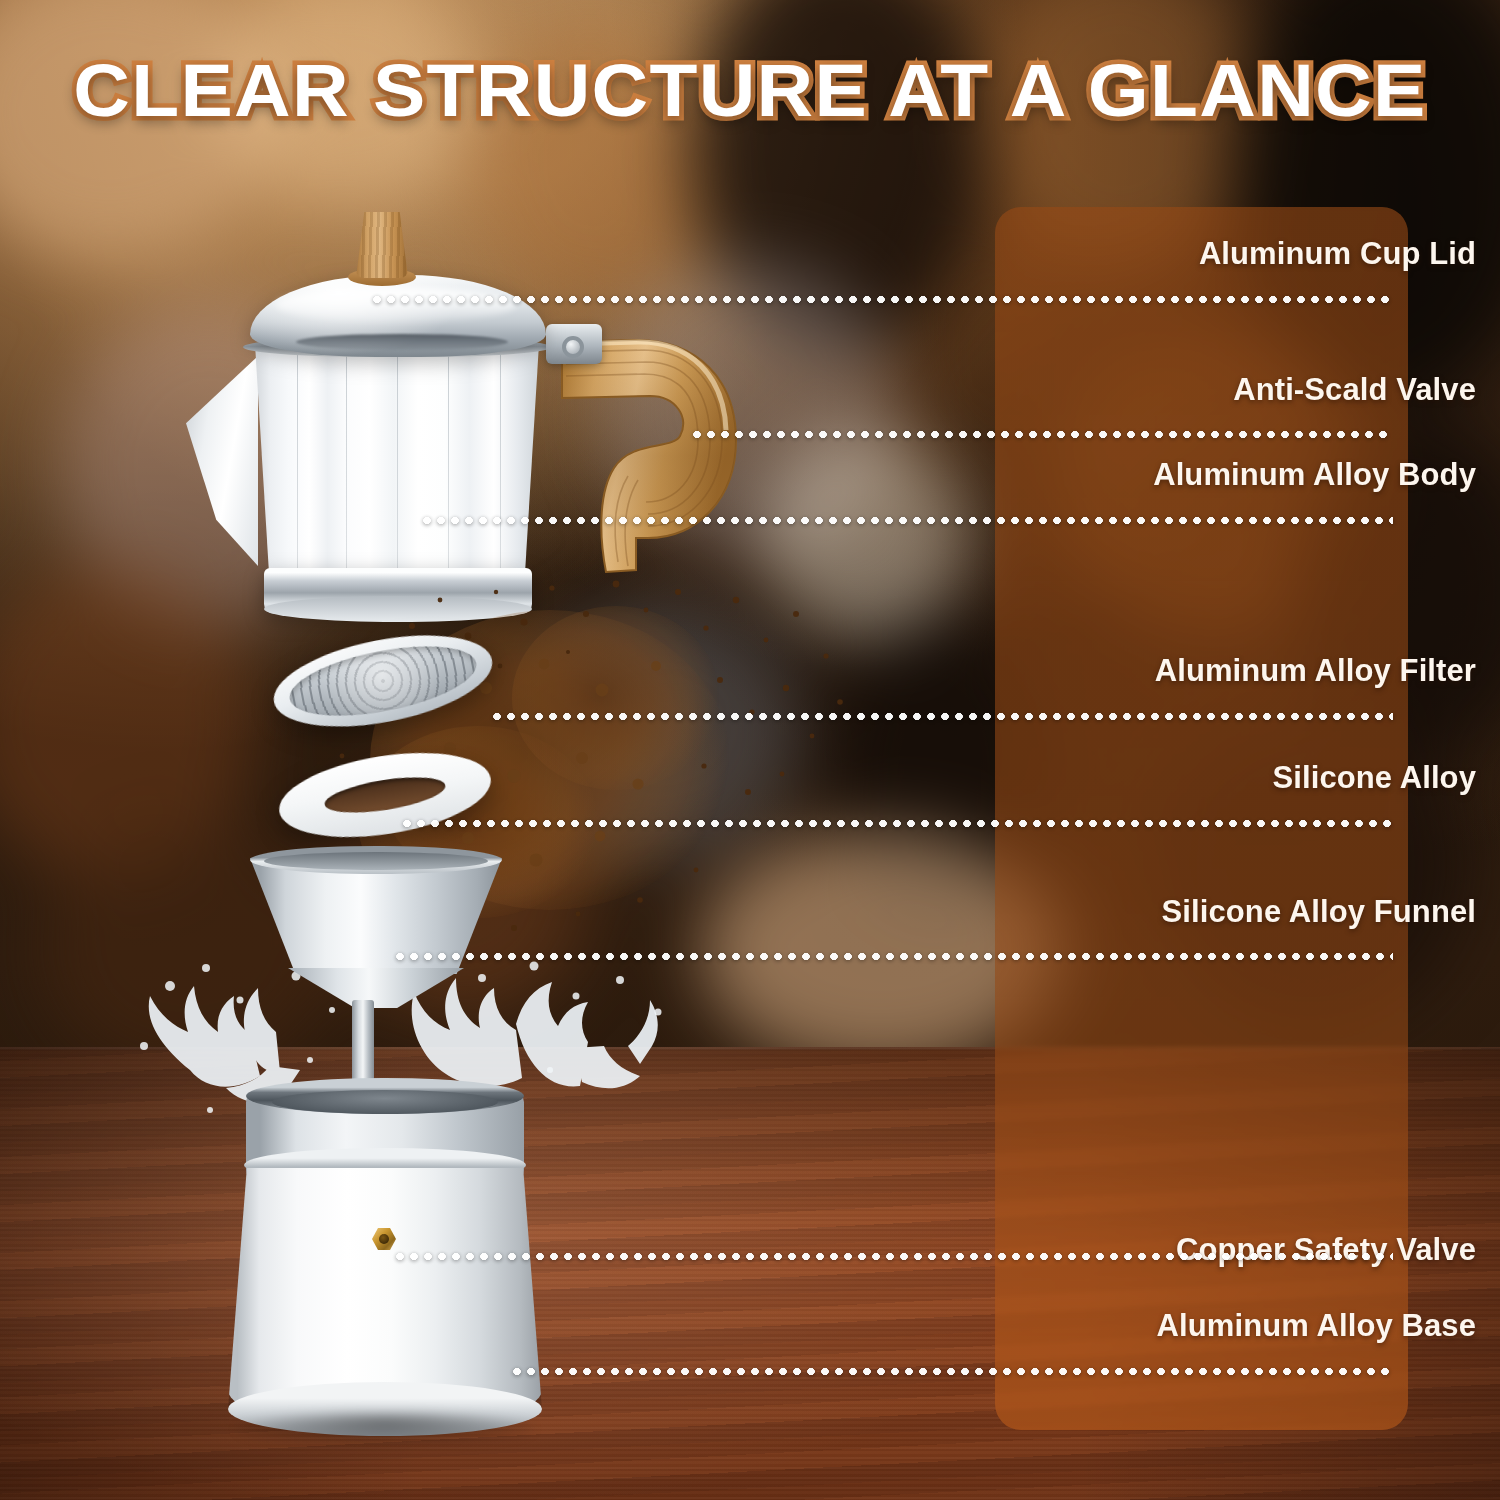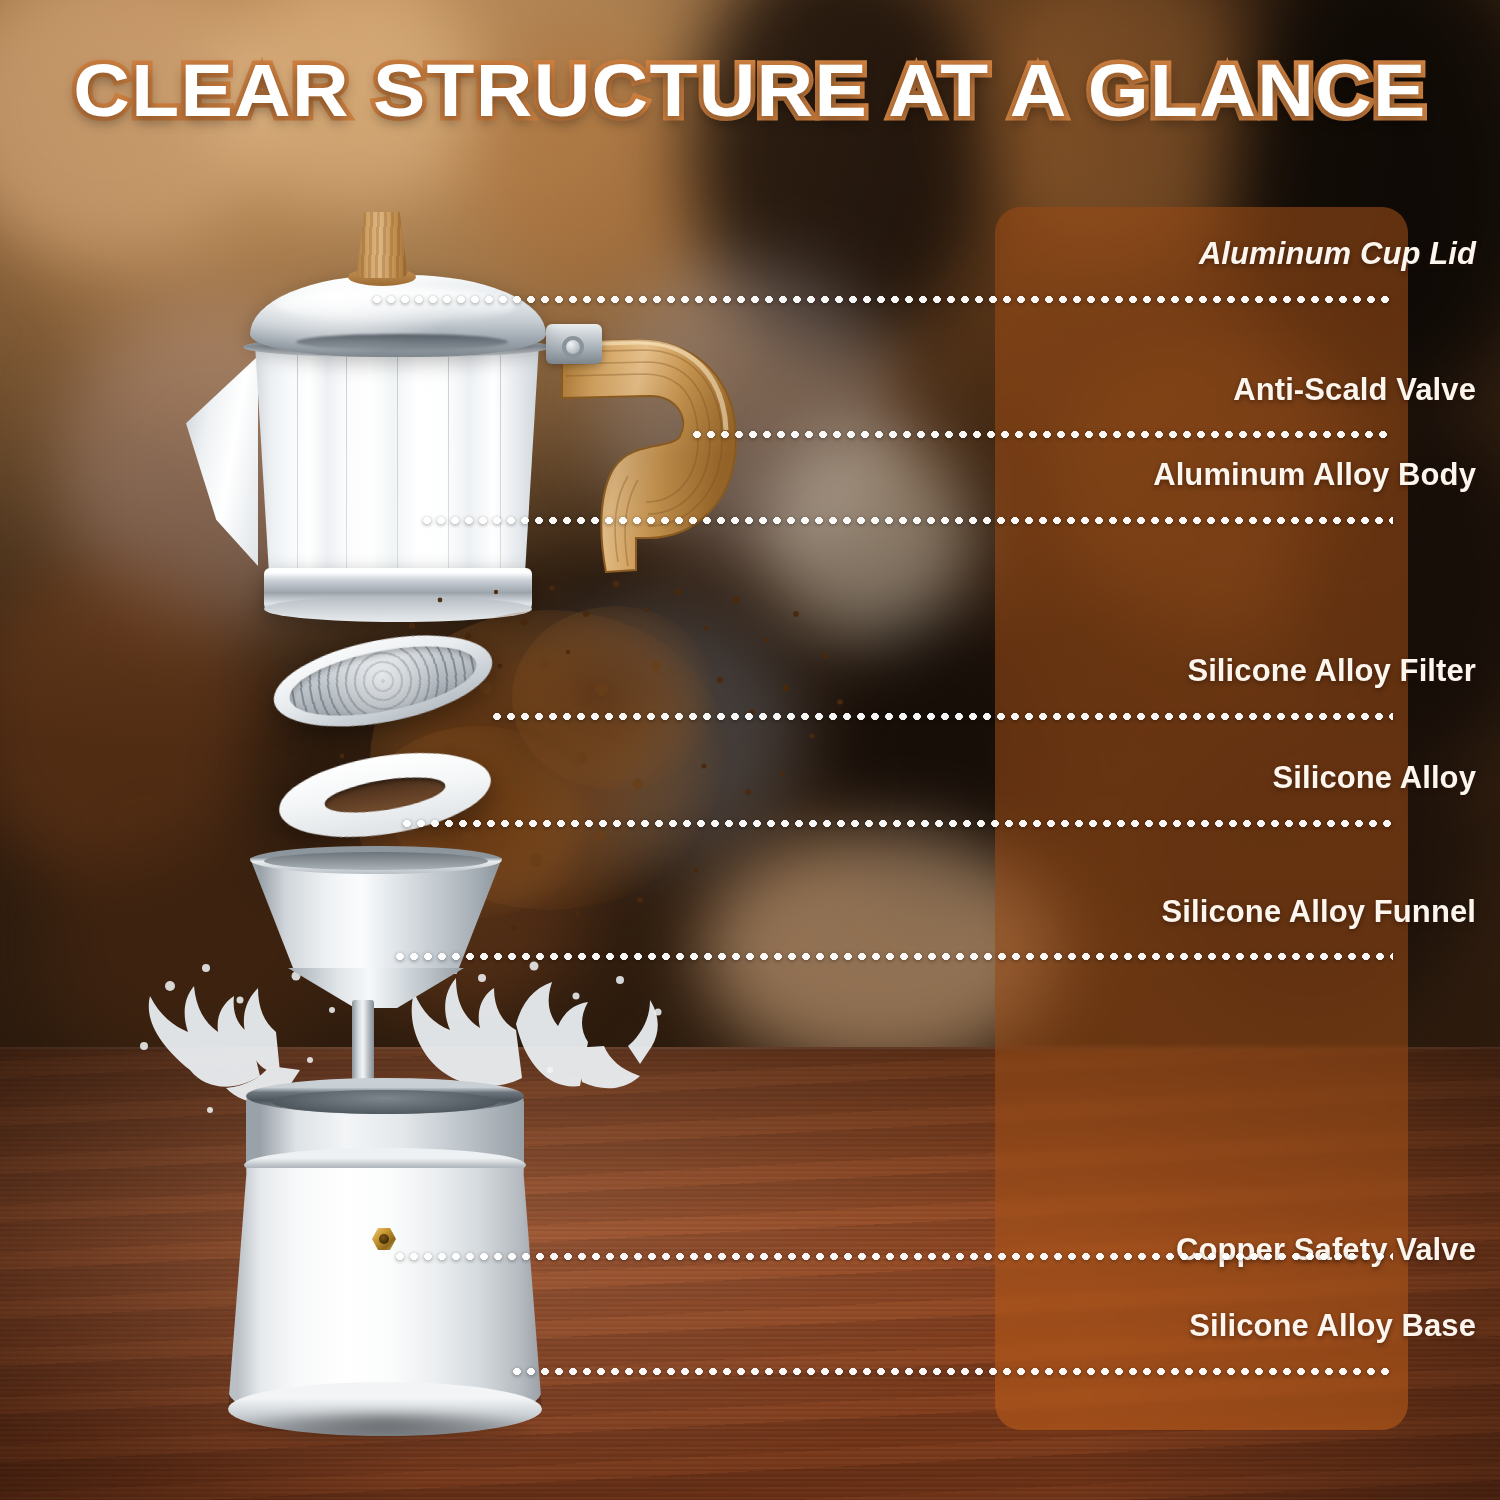--- a/index.html
+++ b/index.html
@@ -500,31 +500,31 @@
     <div class="base-collar-in"></div>
     <div class="base-ring"></div>
     <div class="base-body"></div>
     <div class="base-bottom"></div>
     <div class="base-contact"></div>
     <div class="valve"></div>
     <div class="valve-hole"></div>
   </div>
 
   <div id="labels-layer">
-      <div class="label" style="top: 236px; font-style: italic;">Aluminum Cup Lid</div>
+      <div class="label" style="top: 236px;">Aluminum Cup Lid</div>
       <div class="leader" style="top: 296px; left: 370px; width: 1023px;"></div>
       <div class="label" style="top: 372px;">Anti-Scald Valve</div>
       <div class="leader" style="top: 431px; left: 690px; width: 703px;"></div>
       <div class="label" style="top: 457px;">Aluminum Alloy Body</div>
       <div class="leader" style="top: 517px; left: 420px; width: 973px;"></div>
-      <div class="label" style="top: 653px;">Silicone Alloy Filter</div>
+      <div class="label" style="top: 653px;">Aluminum Alloy Filter</div>
       <div class="leader" style="top: 713px; left: 490px; width: 903px;"></div>
       <div class="label" style="top: 760px;">Silicone Alloy</div>
       <div class="leader" style="top: 820px; left: 400px; width: 993px;"></div>
       <div class="label" style="top: 894px;">Silicone Alloy  Funnel</div>
       <div class="leader" style="top: 953px; left: 393px; width: 1000px;"></div>
       <div class="label" style="top: 1232px;">Copper Safety Valve</div>
       <div class="leader" style="top: 1253px; left: 393px; width: 1000px;"></div>
-      <div class="label" style="top: 1308px;">Silicone Alloy Base</div>
+      <div class="label" style="top: 1308px;">Aluminum Alloy Base</div>
       <div class="leader" style="top: 1368px; left: 510px; width: 883px;"></div>
     </div>
 
 </div>
 
 </body></html>

